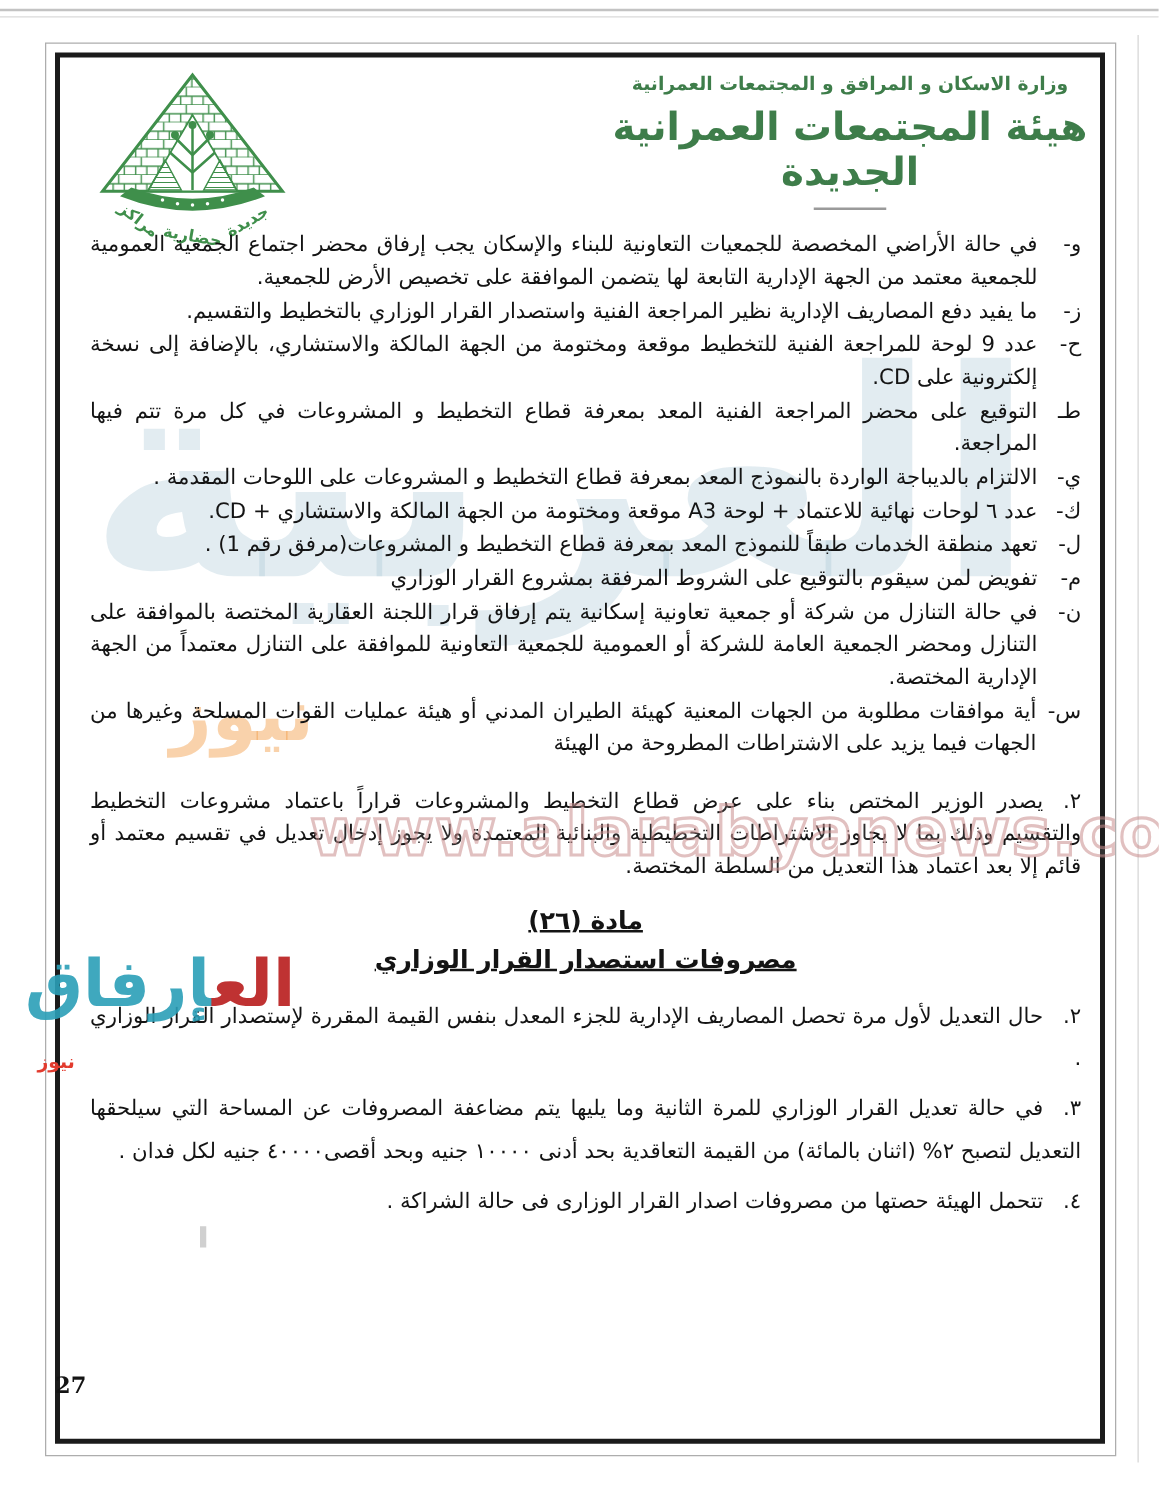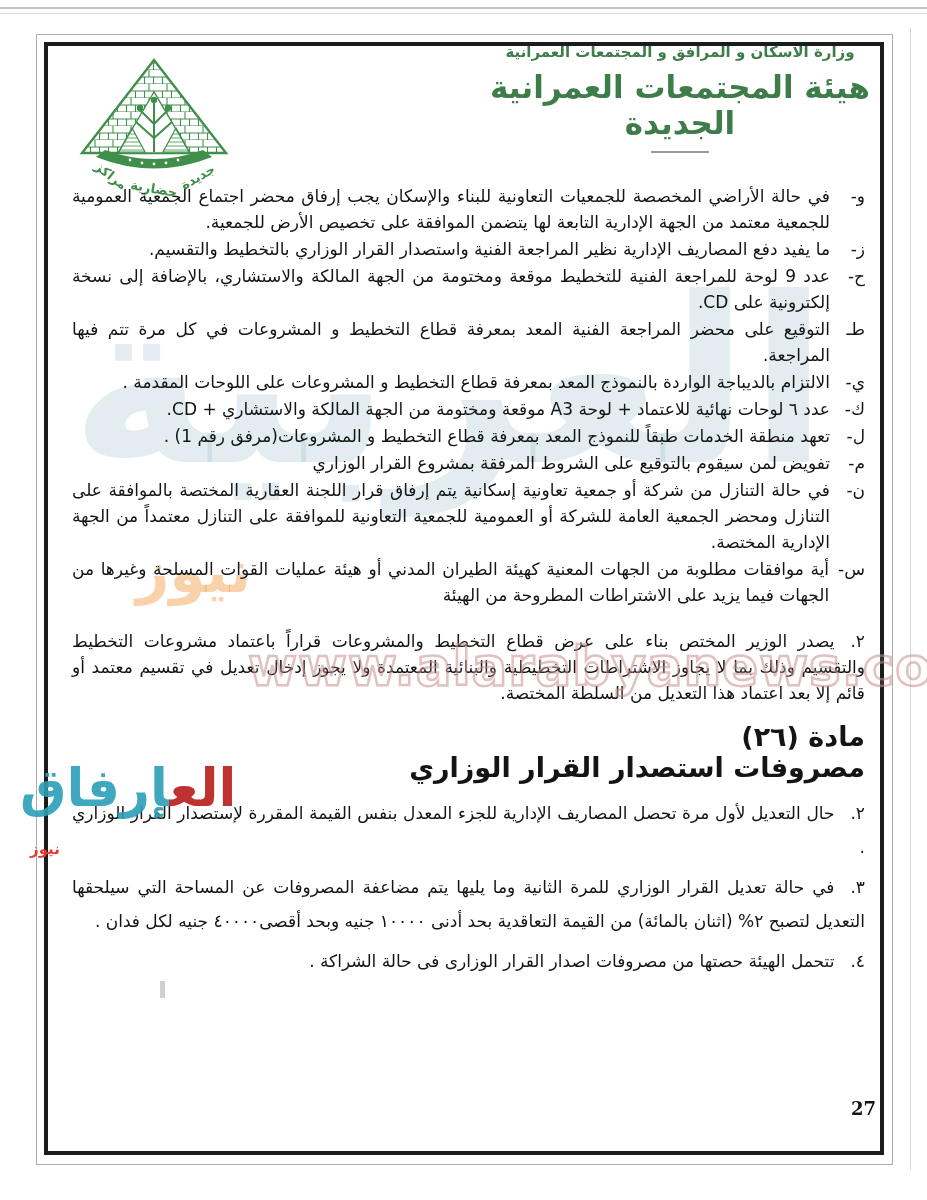--- a/index.html
+++ b/index.html
@@ -13,21 +13,21 @@
   .page-edge-top{position:absolute;top:7px;left:0;right:0;height:4px;
     border-top:2px solid #c3c3c3;border-bottom:1px solid #dadada;}
   .page-edge-right{position:absolute;top:28px;bottom:30px;right:16px;
     border-left:1px solid #d6d6d6;}
   
   .outer-line{position:absolute;left:36px;top:34px;width:855px;height:1129px;
     border:1px solid #adadad;}
   .frame{position:absolute;left:44px;top:42px;width:832px;height:1105px;
     border:4px solid #1b1b1b;}
   
-  .header-block{position:absolute;top:43px;right:52px;width:390px;
+  .header-block{position:absolute;top:58px;right:52px;width:390px;
     text-align:center;color:#3e7d4a;direction:rtl;z-index:1;}
   .header-ministry{font-size:15px;font-weight:bold;letter-spacing:0.5px;}
   .header-authority{font-size:31px;font-weight:bold;margin-top:8px;}
   .header-rule{width:58px;height:2px;background:#9a9a9a;margin:10px auto 0;}
   .logo{position:absolute;left:68px;top:56px;width:172px;height:142px;z-index:1;}
   
   .wm-brand{position:absolute;top:268px;left:138px;width:690px;z-index:0;
     direction:rtl;font-weight:bold;font-size:230px;line-height:1;
     letter-spacing:6px;color:rgba(158,192,208,0.30);white-space:nowrap;}
   .wm-brand-sub{position:absolute;top:538px;left:136px;z-index:0;
@@ -45,27 +45,27 @@
   .scan-artifact{position:absolute;left:160px;top:981px;width:5px;height:17px;
     background:#d0d0d0;z-index:1;}
   
   .content{position:absolute;top:183px;right:62px;left:72px;z-index:1;
     direction:rtl;font-size:17px;line-height:26px;text-align:justify;}
   .li-row{display:flex;margin-bottom:1px;}
   .li-marker{flex:0 0 26px;margin-left:9px;white-space:nowrap;}
   .li-text{flex:1;text-align:justify;}
   .clause{margin-top:20px;}
   .nmark{margin-left:16px;font-weight:normal;}
-  .article-head{margin-top:16px;text-align:right;font-weight:bold;
-    font-size:27px;line-height:29px;}
+  .article-head{margin-top:16px;text-align:center;font-weight:bold;
+    font-size:20px;line-height:29px;text-decoration:underline;}
   .article-items{margin-top:14px;line-height:34px;}
   .article-items .clause{margin-top:6px;margin-bottom:6px;}
   
   .page-num{position:absolute;top:1098px;left:44px;width:832px;z-index:1;
-    text-align:right;font-family:"DejaVu Serif",serif;font-weight:bold;
+    text-align:left;font-family:"DejaVu Serif",serif;font-weight:bold;
     font-size:18px;}
   .logo svg text{font-family:"DejaVu Sans",sans-serif;}
 </style>
 </head>
 <body>
 
 <div class="page-edge-top"></div>
 <div class="page-edge-right"></div>
 <div class="outer-line"></div>
 <div class="frame"></div>

